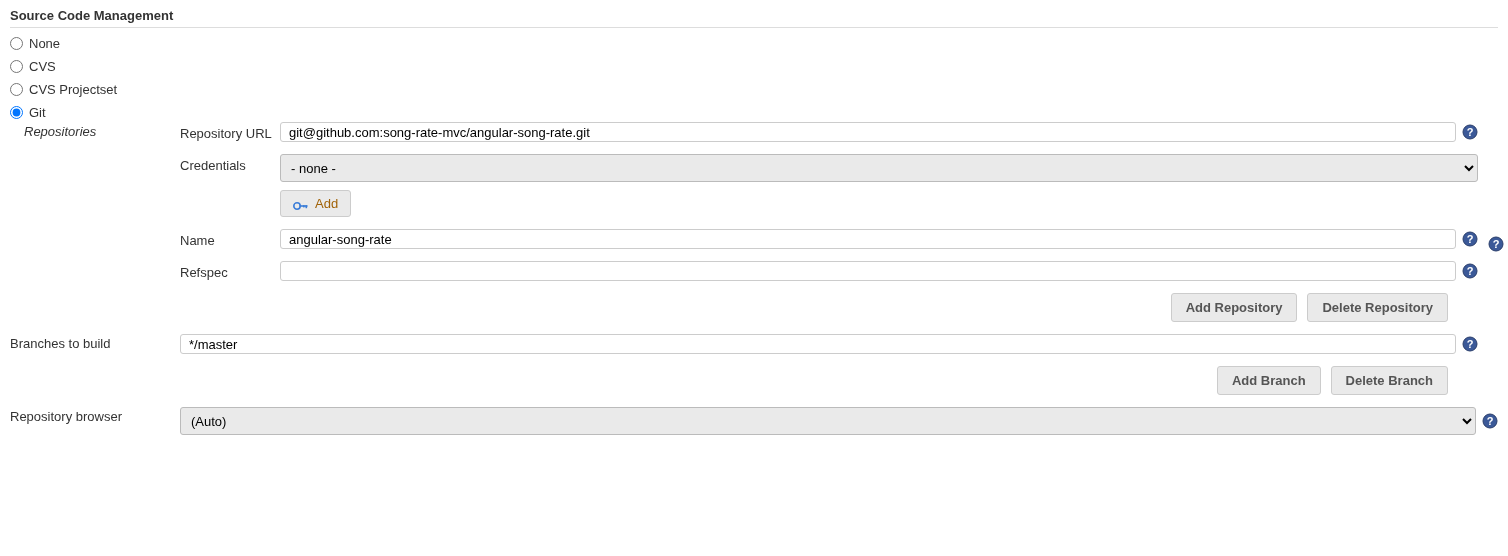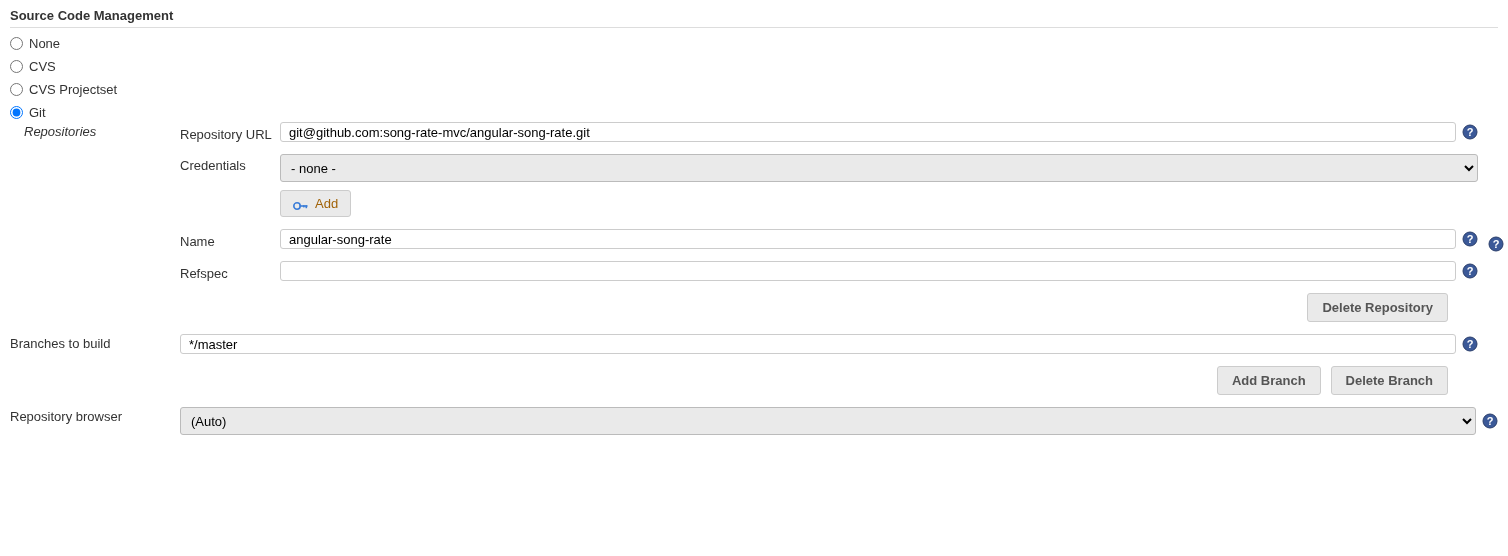--- a/index.html
+++ b/index.html
@@ -37,21 +37,21 @@
   .left-col {
     width: 170px;
     flex: 0 0 170px;
     padding-top: 2px;
   }
   .right-col {
     flex: 1;
   }
   .form-row {
     display: flex;
-    align-items: center;
+    align-items: flex-start;
     margin-bottom: 12px;
   }
   .form-row.top-align { align-items: flex-start; }
   .field-label {
     width: 100px;
     flex: 0 0 100px;
     padding-top: 4px;
   }
   .field-label.wide {
     width: 194px;
@@ -208,20 +208,21 @@
         <span class="help-icon">
           <svg width="16" height="16" viewBox="0 0 16 16">
               <circle cx="8" cy="8" r="7" fill="#3b5998" stroke="#2a3e6b"></circle>
               <text x="8" y="12" text-anchor="middle" font-size="11" font-weight="bold" fill="#fff">?</text>
             </svg>
         </span>
       </div>
     </div>
 
     <div class="button-row">
+      <button class="btn">Add Repository</button>
       <button class="btn">Delete Repository</button>
     </div>
 
   </div>
 
   <span class="repo-outer-help help-icon">
     <svg width="16" height="16" viewBox="0 0 16 16">
         <circle cx="8" cy="8" r="7" fill="#3b5998" stroke="#2a3e6b"></circle>
         <text x="8" y="12" text-anchor="middle" font-size="11" font-weight="bold" fill="#fff">?</text>
       </svg>

